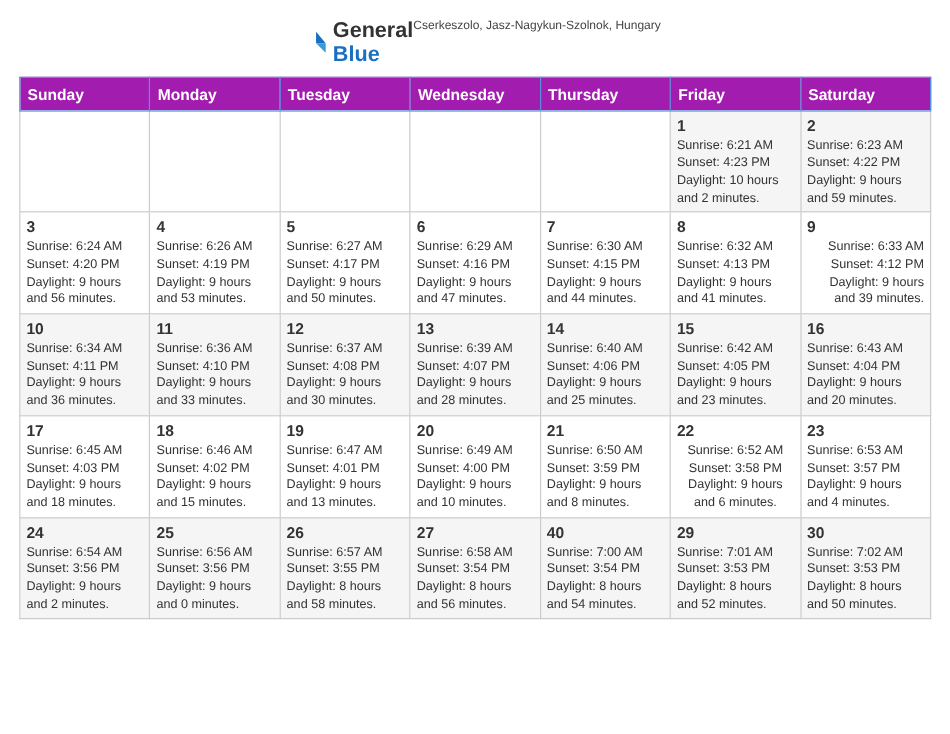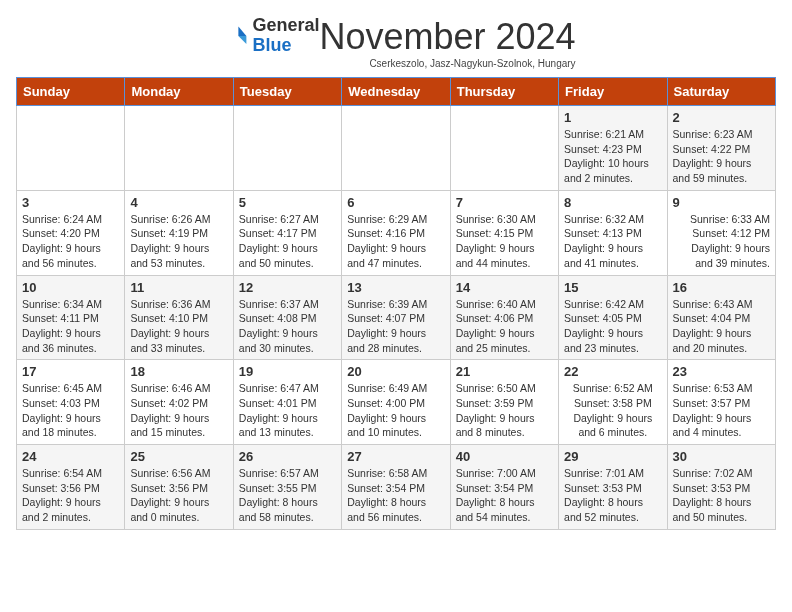--- a/index.html
+++ b/index.html
@@ -43,21 +43,21 @@
     .subtitle {
       font-size: 10px;
       color: #444;
     }
     table {
       width: 100%;
       border-collapse: collapse;
       table-layout: fixed;
     }
     thead tr th {
-      background-color: #c2410c;
+      background-color: #a21caf;
       color: #fff;
       font-size: 13px;
       font-weight: bold;
       padding: 6px 6px;
       text-align: left;
       border: 1px solid #5a90d9;
     }
     tbody tr td {
       vertical-align: top;
       border: 1px solid #ccc;
@@ -93,21 +93,20 @@
     <svg class="logo-icon" viewBox="0 0 40 40">
       <polygon points="28,8 38,20 28,20" fill="#1a6fc4"></polygon>
       <polygon points="28,20 38,20 38,30" fill="#3a9ad9"></polygon>
     </svg>
     <div class="logo-text">
       <div class="logo-general">General</div>
       <div class="logo-blue">Blue</div>
     </div>
   </div>
   <div class="title-section">
-    <div class="month-title">November 2024</div>
     <div class="subtitle">Cserkeszolo, Jasz-Nagykun-Szolnok, Hungary</div>
   </div>
 </div>
 
 <table>
   <thead>
     <tr>
     <th>Sunday</th>
         <th>Monday</th>
         <th>Tuesday</th>

